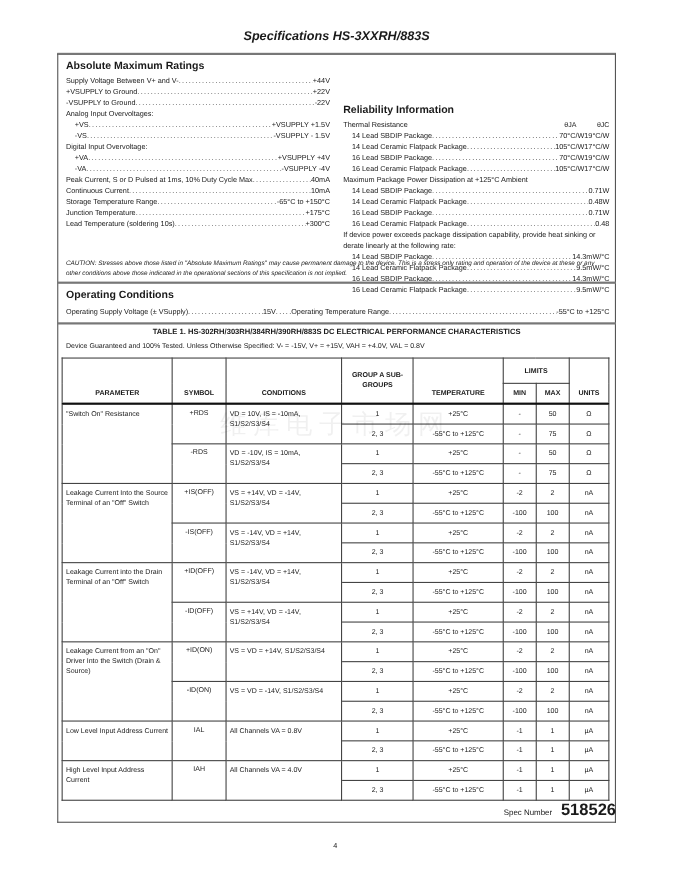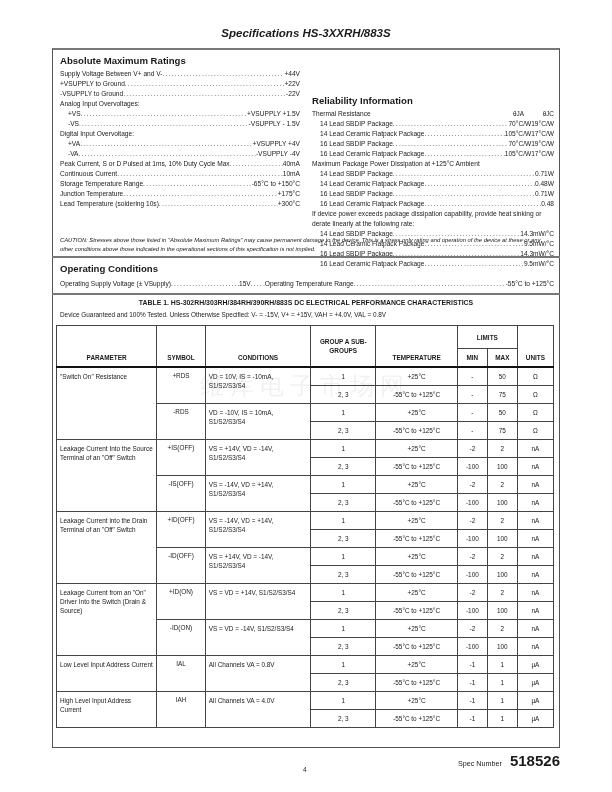--- a/index.html
+++ b/index.html
@@ -40,21 +40,21 @@
   table.dc thead th { font-weight: bold; font-size: 6.4px; text-align: center; }
   table.dc thead tr.h1 th { height: 22px; }
   table.dc thead tr.h2 th { height: 17px; vertical-align: middle; }
   table.dc thead { border-bottom: 2px solid #111; }
   table.dc thead th.limits { height: 20px; }
   table.dc tbody td { height: 17px; }
   table.dc td.param { vertical-align: top; padding-top: 4px; line-height: 9px; width: 90px; }
   table.dc td.sym { vertical-align: top; text-align: center; padding-top: 4px; width: 40px; }
   table.dc td.cond { vertical-align: top; padding-top: 4px; line-height: 9px; width: 95px; }
   table.dc td.c { text-align: center; }
-  .spec-num { position: absolute; top: 752px; right: 52px; font-size: 7.2px; display: flex; align-items: baseline; gap: 8px; }
+  .spec-num { position: absolute; top: 728px; right: 52px; font-size: 7.2px; display: flex; align-items: baseline; gap: 8px; }
   .spec-num b { font-size: 15px; }
   .page-num { position: absolute; top: 766px; left: 303px; font-size: 6.6px; }
   .watermark { position: absolute; left: 200px; top: 370px; font-size: 24px; color: rgba(0,0,0,0.06);
                letter-spacing: 6px; pointer-events: none; font-family: "DejaVu Serif", serif; }
 </style>
 </head>
 <body>
 
 <div class="page-title">Specifications HS-3XXRH/883S</div>
 

